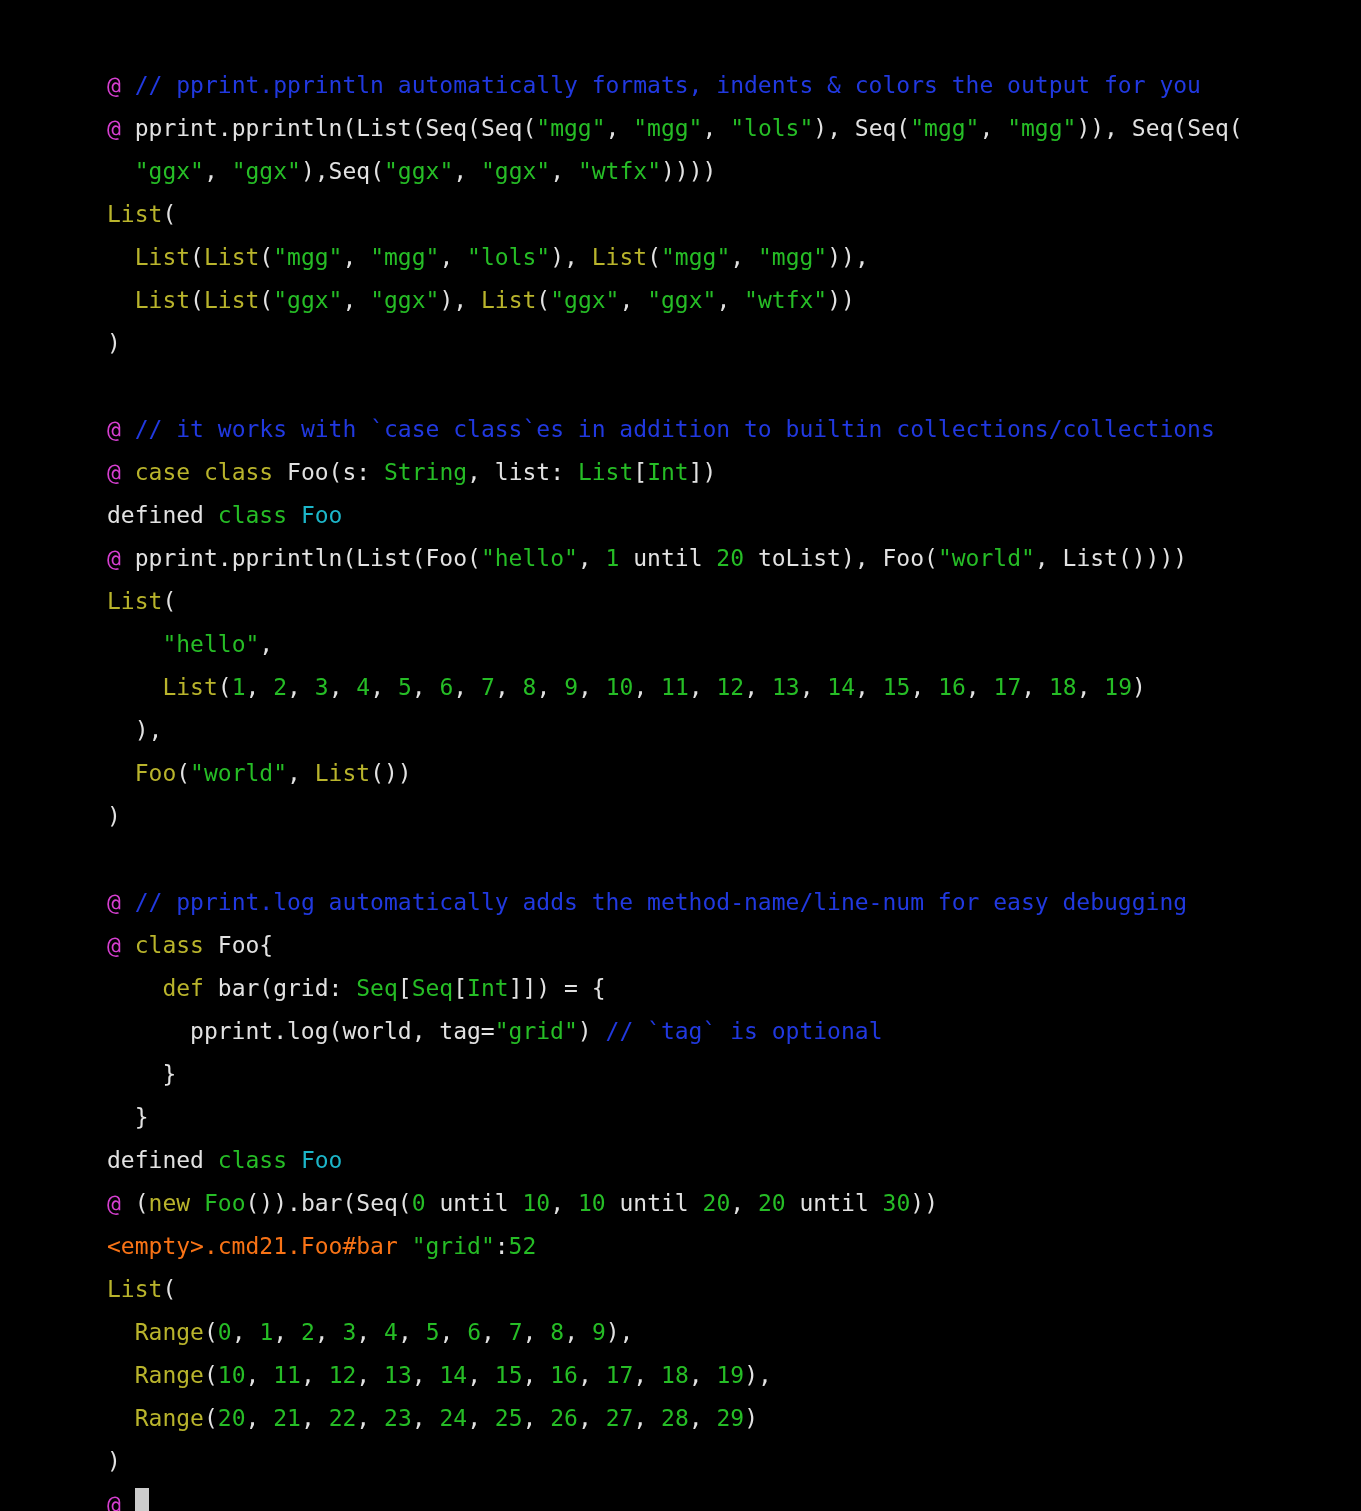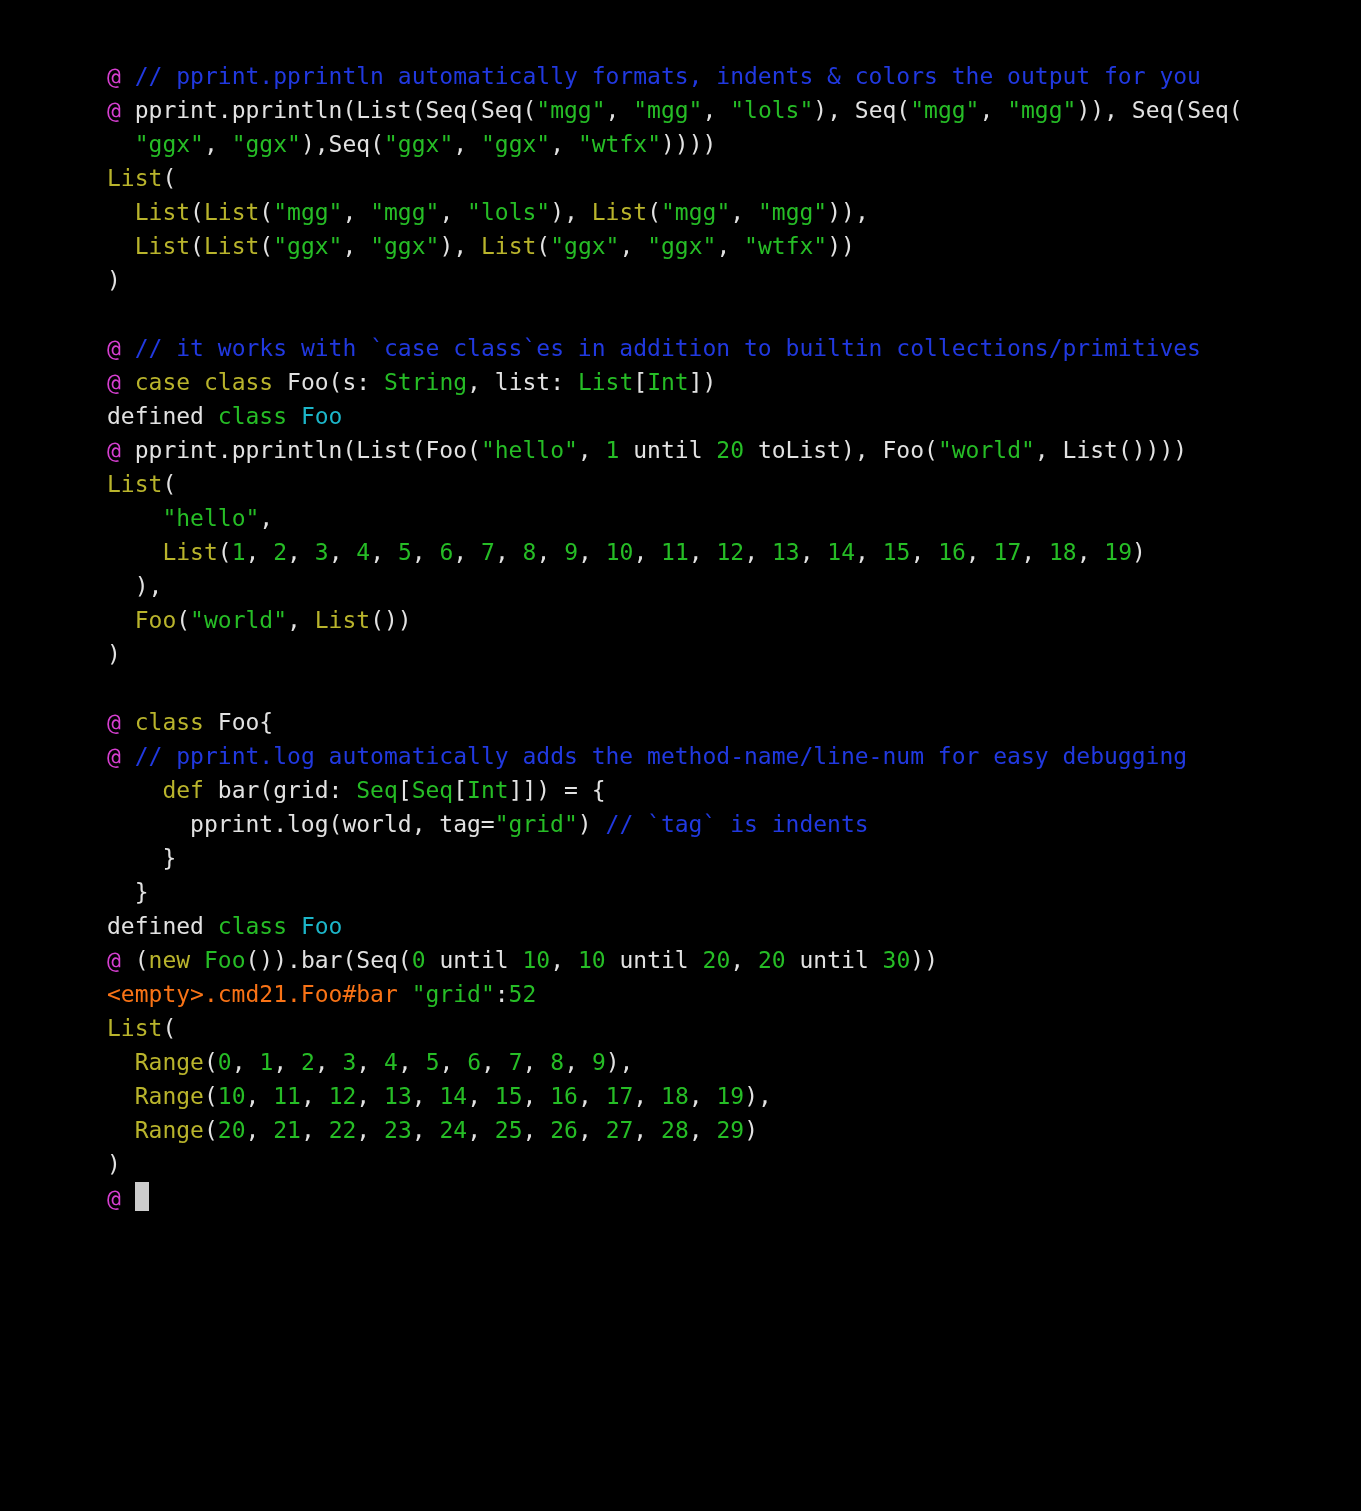--- a/index.html
+++ b/index.html
@@ -41,55 +41,55 @@
     font-weight: 500;
     color: #3a3a3a;
     font-family: "Liberation Sans", sans-serif;
   }
   .term {
     padding: 4px 0 0 12px;
     font-family: "DejaVu Sans Mono", monospace;
     font-size: 23px;
     line-height: 34px;
   }
-  .line { white-space: pre; height: 34px; }
+  .line { white-space: pre; height: 34px; margin-top: 9px; }
   .cursor {
     display: inline-block;
     width: 14px; height: 29px;
     vertical-align: text-bottom;
   }
 </style>
 </head>
 <body>
 
 <div class="window">
   <div class="term" style="background: rgb(0, 0, 0);">
       <div class="line"><span style="color: rgb(214, 63, 208);">@</span><span style="color: rgb(226, 226, 226);"> </span><span style="color: rgb(33, 57, 224);">// pprint.pprintln automatically formats, indents &amp; colors the output for you</span></div>
       <div class="line"><span style="color: rgb(214, 63, 208);">@</span><span style="color: rgb(226, 226, 226);"> pprint.pprintln(List(Seq(Seq(</span><span style="color: rgb(38, 189, 38);">"mgg"</span><span style="color: rgb(226, 226, 226);">, </span><span style="color: rgb(38, 189, 38);">"mgg"</span><span style="color: rgb(226, 226, 226);">, </span><span style="color: rgb(38, 189, 38);">"lols"</span><span style="color: rgb(226, 226, 226);">), Seq(</span><span style="color: rgb(38, 189, 38);">"mgg"</span><span style="color: rgb(226, 226, 226);">, </span><span style="color: rgb(38, 189, 38);">"mgg"</span><span style="color: rgb(226, 226, 226);">)), Seq(Seq(</span></div>
       <div class="line"><span style="color: rgb(226, 226, 226);">  </span><span style="color: rgb(38, 189, 38);">"ggx"</span><span style="color: rgb(226, 226, 226);">, </span><span style="color: rgb(38, 189, 38);">"ggx"</span><span style="color: rgb(226, 226, 226);">),Seq(</span><span style="color: rgb(38, 189, 38);">"ggx"</span><span style="color: rgb(226, 226, 226);">, </span><span style="color: rgb(38, 189, 38);">"ggx"</span><span style="color: rgb(226, 226, 226);">, </span><span style="color: rgb(38, 189, 38);">"wtfx"</span><span style="color: rgb(226, 226, 226);">))))</span></div>
       <div class="line"><span style="color: rgb(185, 180, 44);">List</span><span style="color: rgb(226, 226, 226);">(</span></div>
       <div class="line"><span style="color: rgb(226, 226, 226);">  </span><span style="color: rgb(185, 180, 44);">List</span><span style="color: rgb(226, 226, 226);">(</span><span style="color: rgb(185, 180, 44);">List</span><span style="color: rgb(226, 226, 226);">(</span><span style="color: rgb(38, 189, 38);">"mgg"</span><span style="color: rgb(226, 226, 226);">, </span><span style="color: rgb(38, 189, 38);">"mgg"</span><span style="color: rgb(226, 226, 226);">, </span><span style="color: rgb(38, 189, 38);">"lols"</span><span style="color: rgb(226, 226, 226);">), </span><span style="color: rgb(185, 180, 44);">List</span><span style="color: rgb(226, 226, 226);">(</span><span style="color: rgb(38, 189, 38);">"mgg"</span><span style="color: rgb(226, 226, 226);">, </span><span style="color: rgb(38, 189, 38);">"mgg"</span><span style="color: rgb(226, 226, 226);">)),</span></div>
       <div class="line"><span style="color: rgb(226, 226, 226);">  </span><span style="color: rgb(185, 180, 44);">List</span><span style="color: rgb(226, 226, 226);">(</span><span style="color: rgb(185, 180, 44);">List</span><span style="color: rgb(226, 226, 226);">(</span><span style="color: rgb(38, 189, 38);">"ggx"</span><span style="color: rgb(226, 226, 226);">, </span><span style="color: rgb(38, 189, 38);">"ggx"</span><span style="color: rgb(226, 226, 226);">), </span><span style="color: rgb(185, 180, 44);">List</span><span style="color: rgb(226, 226, 226);">(</span><span style="color: rgb(38, 189, 38);">"ggx"</span><span style="color: rgb(226, 226, 226);">, </span><span style="color: rgb(38, 189, 38);">"ggx"</span><span style="color: rgb(226, 226, 226);">, </span><span style="color: rgb(38, 189, 38);">"wtfx"</span><span style="color: rgb(226, 226, 226);">))</span></div>
       <div class="line"><span style="color: rgb(226, 226, 226);">)</span></div>
       <div class="line">&nbsp;</div>
-      <div class="line"><span style="color: rgb(214, 63, 208);">@</span><span style="color: rgb(226, 226, 226);"> </span><span style="color: rgb(33, 57, 224);">// it works with `case class`es in addition to builtin collections/primitives</span></div>
+      <div class="line"><span style="color: rgb(214, 63, 208);">@</span><span style="color: rgb(226, 226, 226);"> </span><span style="color: rgb(33, 57, 224);">// it works with `case class`es in addition to builtin collections/collections</span></div>
       <div class="line"><span style="color: rgb(214, 63, 208);">@</span><span style="color: rgb(226, 226, 226);"> </span><span style="color: rgb(185, 180, 44);">case</span><span style="color: rgb(226, 226, 226);"> </span><span style="color: rgb(185, 180, 44);">class</span><span style="color: rgb(226, 226, 226);"> Foo(s: </span><span style="color: rgb(38, 189, 38);">String</span><span style="color: rgb(226, 226, 226);">, list: </span><span style="color: rgb(38, 189, 38);">List</span><span style="color: rgb(226, 226, 226);">[</span><span style="color: rgb(38, 189, 38);">Int</span><span style="color: rgb(226, 226, 226);">])</span></div>
       <div class="line"><span style="color: rgb(226, 226, 226);">defined </span><span style="color: rgb(38, 189, 38);">class</span><span style="color: rgb(226, 226, 226);"> </span><span style="color: rgb(28, 182, 201);">Foo</span></div>
       <div class="line"><span style="color: rgb(214, 63, 208);">@</span><span style="color: rgb(226, 226, 226);"> pprint.pprintln(List(Foo(</span><span style="color: rgb(38, 189, 38);">"hello"</span><span style="color: rgb(226, 226, 226);">, </span><span style="color: rgb(38, 189, 38);">1</span><span style="color: rgb(226, 226, 226);"> until </span><span style="color: rgb(38, 189, 38);">20</span><span style="color: rgb(226, 226, 226);"> toList), Foo(</span><span style="color: rgb(38, 189, 38);">"world"</span><span style="color: rgb(226, 226, 226);">, List())))</span></div>
       <div class="line"><span style="color: rgb(185, 180, 44);">List</span><span style="color: rgb(226, 226, 226);">(</span></div>
       <div class="line"><span style="color: rgb(226, 226, 226);">    </span><span style="color: rgb(38, 189, 38);">"hello"</span><span style="color: rgb(226, 226, 226);">,</span></div>
       <div class="line"><span style="color: rgb(226, 226, 226);">    </span><span style="color: rgb(185, 180, 44);">List</span><span style="color: rgb(226, 226, 226);">(</span><span style="color: rgb(38, 189, 38);">1</span><span style="color: rgb(226, 226, 226);">, </span><span style="color: rgb(38, 189, 38);">2</span><span style="color: rgb(226, 226, 226);">, </span><span style="color: rgb(38, 189, 38);">3</span><span style="color: rgb(226, 226, 226);">, </span><span style="color: rgb(38, 189, 38);">4</span><span style="color: rgb(226, 226, 226);">, </span><span style="color: rgb(38, 189, 38);">5</span><span style="color: rgb(226, 226, 226);">, </span><span style="color: rgb(38, 189, 38);">6</span><span style="color: rgb(226, 226, 226);">, </span><span style="color: rgb(38, 189, 38);">7</span><span style="color: rgb(226, 226, 226);">, </span><span style="color: rgb(38, 189, 38);">8</span><span style="color: rgb(226, 226, 226);">, </span><span style="color: rgb(38, 189, 38);">9</span><span style="color: rgb(226, 226, 226);">, </span><span style="color: rgb(38, 189, 38);">10</span><span style="color: rgb(226, 226, 226);">, </span><span style="color: rgb(38, 189, 38);">11</span><span style="color: rgb(226, 226, 226);">, </span><span style="color: rgb(38, 189, 38);">12</span><span style="color: rgb(226, 226, 226);">, </span><span style="color: rgb(38, 189, 38);">13</span><span style="color: rgb(226, 226, 226);">, </span><span style="color: rgb(38, 189, 38);">14</span><span style="color: rgb(226, 226, 226);">, </span><span style="color: rgb(38, 189, 38);">15</span><span style="color: rgb(226, 226, 226);">, </span><span style="color: rgb(38, 189, 38);">16</span><span style="color: rgb(226, 226, 226);">, </span><span style="color: rgb(38, 189, 38);">17</span><span style="color: rgb(226, 226, 226);">, </span><span style="color: rgb(38, 189, 38);">18</span><span style="color: rgb(226, 226, 226);">, </span><span style="color: rgb(38, 189, 38);">19</span><span style="color: rgb(226, 226, 226);">)</span></div>
       <div class="line"><span style="color: rgb(226, 226, 226);">  ),</span></div>
       <div class="line"><span style="color: rgb(226, 226, 226);">  </span><span style="color: rgb(185, 180, 44);">Foo</span><span style="color: rgb(226, 226, 226);">(</span><span style="color: rgb(38, 189, 38);">"world"</span><span style="color: rgb(226, 226, 226);">, </span><span style="color: rgb(185, 180, 44);">List</span><span style="color: rgb(226, 226, 226);">())</span></div>
       <div class="line"><span style="color: rgb(226, 226, 226);">)</span></div>
       <div class="line">&nbsp;</div>
+      <div class="line"><span style="color: rgb(214, 63, 208);">@</span><span style="color: rgb(226, 226, 226);"> </span><span style="color: rgb(33, 57, 224);">// pprint.log automatically adds the method-name/line-num for easy debugging</span></div>
       <div class="line"><span style="color: rgb(214, 63, 208);">@</span><span style="color: rgb(226, 226, 226);"> </span><span style="color: rgb(185, 180, 44);">class</span><span style="color: rgb(226, 226, 226);"> Foo{</span></div>
-      <div class="line"><span style="color: rgb(214, 63, 208);">@</span><span style="color: rgb(226, 226, 226);"> </span><span style="color: rgb(33, 57, 224);">// pprint.log automatically adds the method-name/line-num for easy debugging</span></div>
       <div class="line"><span style="color: rgb(226, 226, 226);">    </span><span style="color: rgb(185, 180, 44);">def</span><span style="color: rgb(226, 226, 226);"> bar(grid: </span><span style="color: rgb(38, 189, 38);">Seq</span><span style="color: rgb(226, 226, 226);">[</span><span style="color: rgb(38, 189, 38);">Seq</span><span style="color: rgb(226, 226, 226);">[</span><span style="color: rgb(38, 189, 38);">Int</span><span style="color: rgb(226, 226, 226);">]]) = {</span></div>
-      <div class="line"><span style="color: rgb(226, 226, 226);">      pprint.log(world, tag=</span><span style="color: rgb(38, 189, 38);">"grid"</span><span style="color: rgb(226, 226, 226);">) </span><span style="color: rgb(33, 57, 224);">// `tag` is indents</span></div>
+      <div class="line"><span style="color: rgb(226, 226, 226);">      pprint.log(world, tag=</span><span style="color: rgb(38, 189, 38);">"grid"</span><span style="color: rgb(226, 226, 226);">) </span><span style="color: rgb(33, 57, 224);">// `tag` is optional</span></div>
       <div class="line"><span style="color: rgb(226, 226, 226);">    }</span></div>
       <div class="line"><span style="color: rgb(226, 226, 226);">  }</span></div>
       <div class="line"><span style="color: rgb(226, 226, 226);">defined </span><span style="color: rgb(38, 189, 38);">class</span><span style="color: rgb(226, 226, 226);"> </span><span style="color: rgb(28, 182, 201);">Foo</span></div>
       <div class="line"><span style="color: rgb(214, 63, 208);">@</span><span style="color: rgb(226, 226, 226);"> (</span><span style="color: rgb(185, 180, 44);">new</span><span style="color: rgb(226, 226, 226);"> </span><span style="color: rgb(38, 189, 38);">Foo</span><span style="color: rgb(226, 226, 226);">()).bar(Seq(</span><span style="color: rgb(38, 189, 38);">0</span><span style="color: rgb(226, 226, 226);"> until </span><span style="color: rgb(38, 189, 38);">10</span><span style="color: rgb(226, 226, 226);">, </span><span style="color: rgb(38, 189, 38);">10</span><span style="color: rgb(226, 226, 226);"> until </span><span style="color: rgb(38, 189, 38);">20</span><span style="color: rgb(226, 226, 226);">, </span><span style="color: rgb(38, 189, 38);">20</span><span style="color: rgb(226, 226, 226);"> until </span><span style="color: rgb(38, 189, 38);">30</span><span style="color: rgb(226, 226, 226);">))</span></div>
       <div class="line"><span style="color: #f97316;">&lt;empty&gt;.cmd21.Foo#bar</span><span style="color: rgb(226, 226, 226);"> </span><span style="color: rgb(38, 189, 38);">"grid"</span><span style="color: rgb(226, 226, 226);">:</span><span style="color: rgb(38, 189, 38);">52</span></div>
       <div class="line"><span style="color: rgb(185, 180, 44);">List</span><span style="color: rgb(226, 226, 226);">(</span></div>
       <div class="line"><span style="color: rgb(226, 226, 226);">  </span><span style="color: rgb(185, 180, 44);">Range</span><span style="color: rgb(226, 226, 226);">(</span><span style="color: rgb(38, 189, 38);">0</span><span style="color: rgb(226, 226, 226);">, </span><span style="color: rgb(38, 189, 38);">1</span><span style="color: rgb(226, 226, 226);">, </span><span style="color: rgb(38, 189, 38);">2</span><span style="color: rgb(226, 226, 226);">, </span><span style="color: rgb(38, 189, 38);">3</span><span style="color: rgb(226, 226, 226);">, </span><span style="color: rgb(38, 189, 38);">4</span><span style="color: rgb(226, 226, 226);">, </span><span style="color: rgb(38, 189, 38);">5</span><span style="color: rgb(226, 226, 226);">, </span><span style="color: rgb(38, 189, 38);">6</span><span style="color: rgb(226, 226, 226);">, </span><span style="color: rgb(38, 189, 38);">7</span><span style="color: rgb(226, 226, 226);">, </span><span style="color: rgb(38, 189, 38);">8</span><span style="color: rgb(226, 226, 226);">, </span><span style="color: rgb(38, 189, 38);">9</span><span style="color: rgb(226, 226, 226);">),</span></div>
       <div class="line"><span style="color: rgb(226, 226, 226);">  </span><span style="color: rgb(185, 180, 44);">Range</span><span style="color: rgb(226, 226, 226);">(</span><span style="color: rgb(38, 189, 38);">10</span><span style="color: rgb(226, 226, 226);">, </span><span style="color: rgb(38, 189, 38);">11</span><span style="color: rgb(226, 226, 226);">, </span><span style="color: rgb(38, 189, 38);">12</span><span style="color: rgb(226, 226, 226);">, </span><span style="color: rgb(38, 189, 38);">13</span><span style="color: rgb(226, 226, 226);">, </span><span style="color: rgb(38, 189, 38);">14</span><span style="color: rgb(226, 226, 226);">, </span><span style="color: rgb(38, 189, 38);">15</span><span style="color: rgb(226, 226, 226);">, </span><span style="color: rgb(38, 189, 38);">16</span><span style="color: rgb(226, 226, 226);">, </span><span style="color: rgb(38, 189, 38);">17</span><span style="color: rgb(226, 226, 226);">, </span><span style="color: rgb(38, 189, 38);">18</span><span style="color: rgb(226, 226, 226);">, </span><span style="color: rgb(38, 189, 38);">19</span><span style="color: rgb(226, 226, 226);">),</span></div>
       <div class="line"><span style="color: rgb(226, 226, 226);">  </span><span style="color: rgb(185, 180, 44);">Range</span><span style="color: rgb(226, 226, 226);">(</span><span style="color: rgb(38, 189, 38);">20</span><span style="color: rgb(226, 226, 226);">, </span><span style="color: rgb(38, 189, 38);">21</span><span style="color: rgb(226, 226, 226);">, </span><span style="color: rgb(38, 189, 38);">22</span><span style="color: rgb(226, 226, 226);">, </span><span style="color: rgb(38, 189, 38);">23</span><span style="color: rgb(226, 226, 226);">, </span><span style="color: rgb(38, 189, 38);">24</span><span style="color: rgb(226, 226, 226);">, </span><span style="color: rgb(38, 189, 38);">25</span><span style="color: rgb(226, 226, 226);">, </span><span style="color: rgb(38, 189, 38);">26</span><span style="color: rgb(226, 226, 226);">, </span><span style="color: rgb(38, 189, 38);">27</span><span style="color: rgb(226, 226, 226);">, </span><span style="color: rgb(38, 189, 38);">28</span><span style="color: rgb(226, 226, 226);">, </span><span style="color: rgb(38, 189, 38);">29</span><span style="color: rgb(226, 226, 226);">)</span></div>
       <div class="line"><span style="color: rgb(226, 226, 226);">)</span></div>

